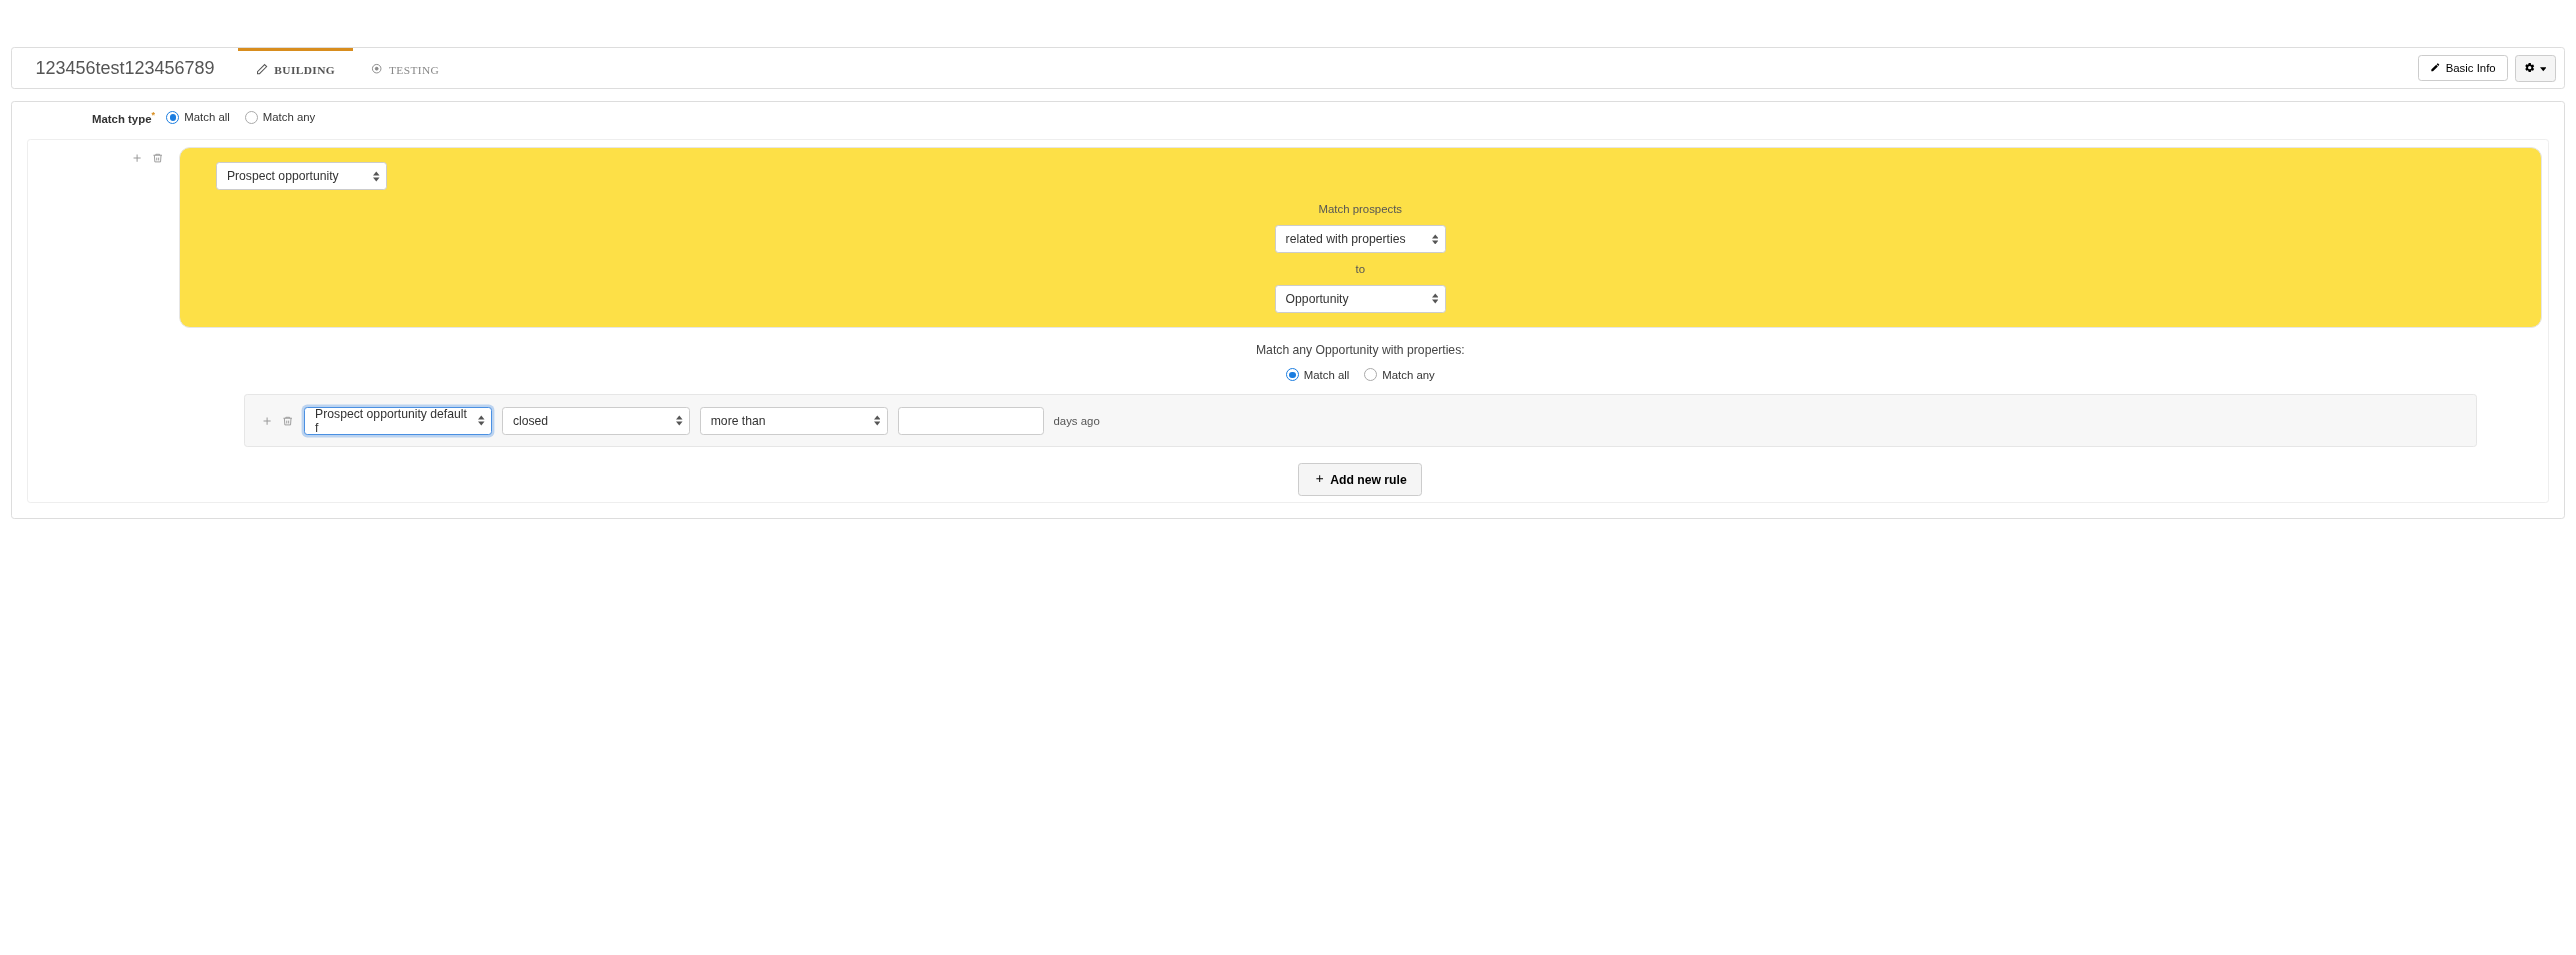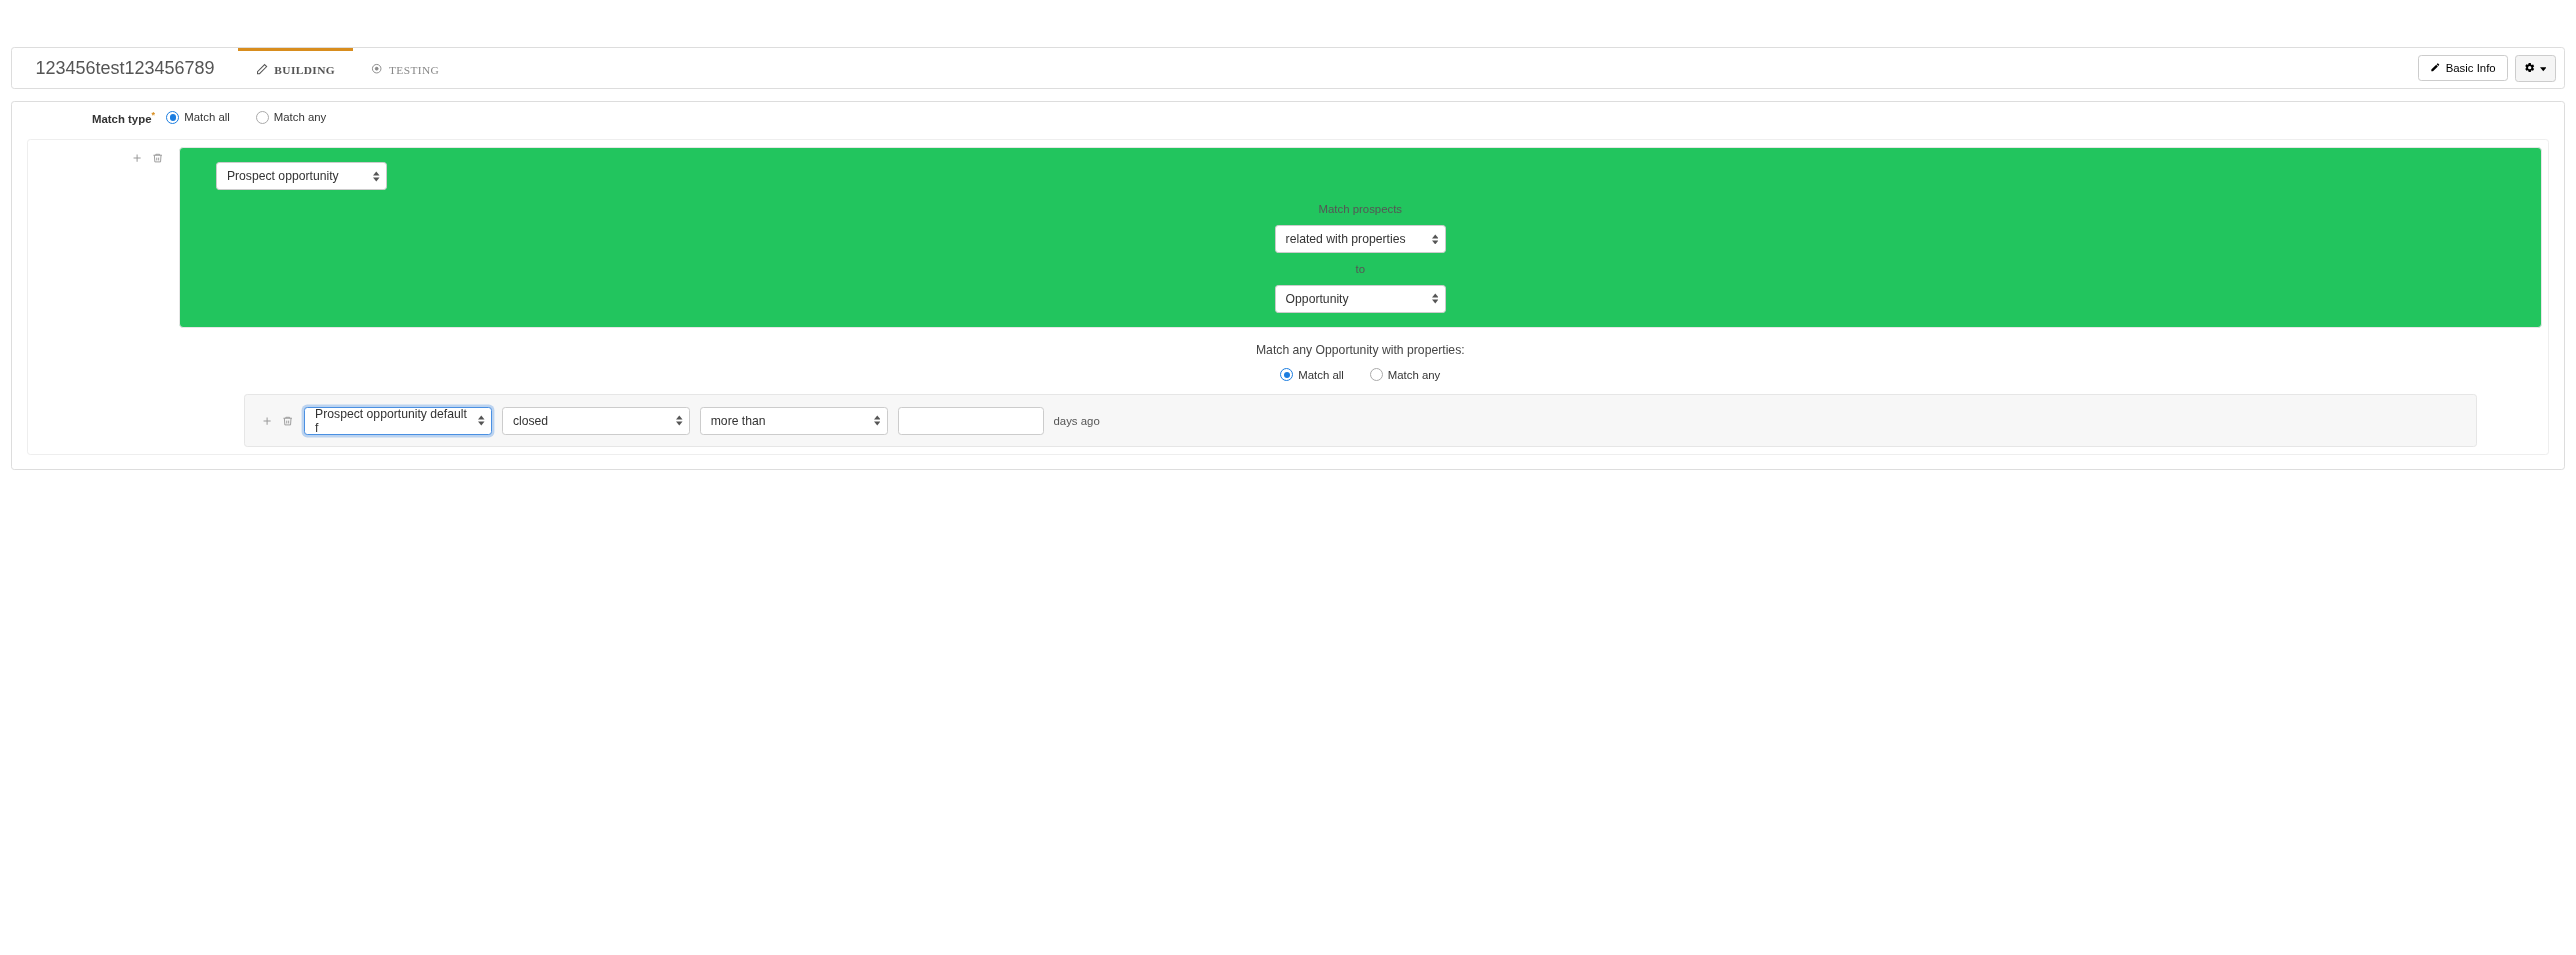--- a/index.html
+++ b/index.html
@@ -92,21 +92,21 @@
     align-items: center;
     gap: 11.4px;
     padding-left: 65px;
     margin-bottom: 14.6px;
   }
   .matchtype-row .label {
     font-weight: 600;
     color: #333;
   }
   .req-star { color: #d88d1e; font-size: 9px; vertical-align: super; }
-  .radio-group { display: flex; gap: 26px; align-items: flex-start; }
+  .radio-group { display: flex; gap: 15px; align-items: flex-start; }
   .radio-item { display: inline-flex; align-items: center; gap: 4.9px; cursor: pointer; }
   .radio-shell {
     width: 13px; height: 13px; border-radius: 50%;
     border: 0.8px solid #aaa; display: inline-flex;
     align-items: center; justify-content: center;
     background: #fff;
   }
   .radio-shell.checked { border-color: #1b7de0; }
   .radio-shell .dot { width: 6.5px; height: 6.5px; border-radius: 50%; background: #1b7de0; display: none; }
   .radio-shell.checked .dot { display: block; }
@@ -128,23 +128,23 @@
   .icon-btn {
     color: #9a9a9a;
     cursor: pointer;
     display: inline-flex;
     padding: 1.6px;
   }
   .icon-row { display: inline-flex; gap: 4.9px; }
   .rules-main { flex: 1; }
 
   .subrule-box {
-    background: #22c55e;
+    background: #fde047;
     border: 0.8px solid #e6e6e6;
-    border-radius: 4px;
+    border-radius: 11px;
     padding: 14.6px 36px;
     margin-bottom: 14.6px;
   }
   .subrule-row { display: flex; align-items: center; gap: 9.8px; }
   .subrule-row + .subrule-row { margin-top: 13px; flex-direction: column; }
   .sublabel { color: #555; font-size: 11.4px; }
 
   .select-wrap {
     position: relative;
     display: inline-flex;
@@ -414,17 +414,27 @@
               <svg viewBox="0 0 10 6" fill="currentColor">
                   <path d="M5 6L0 0h10z"></path>
                 </svg>
             </span>
           </div>
           <input class="textinput" value="" style="">
           <span class="suffix-text">days ago</span>
         </div>
       </div>
 
+      <div class="addrule-row">
+        <button class="btn-addrule">
+          <span>
+            <svg width="11.4" height="11.4" viewBox="0 0 24 24" fill="currentColor">
+                <path d="M19 13h-6v6h-2v-6H5v-2h6V5h2v6h6v2z"></path>
+              </svg>
+          </span>
+          <span>Add new rule</span>
+        </button>
+      </div>
 
     </div>
   </div>
 </div>
 
 
 </body></html>

